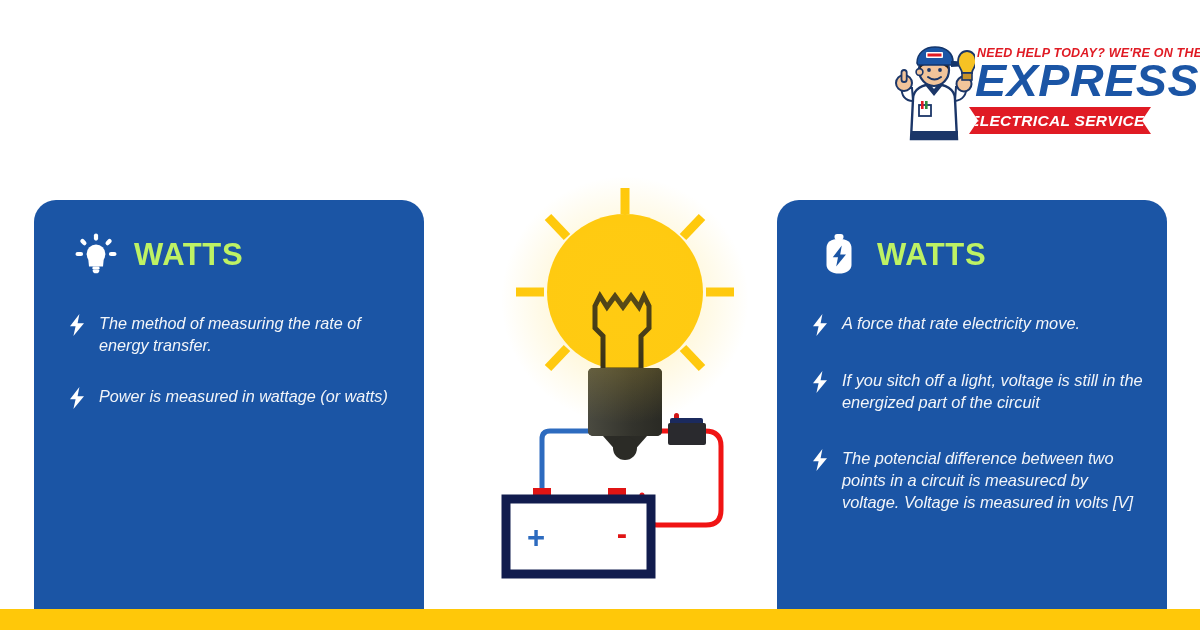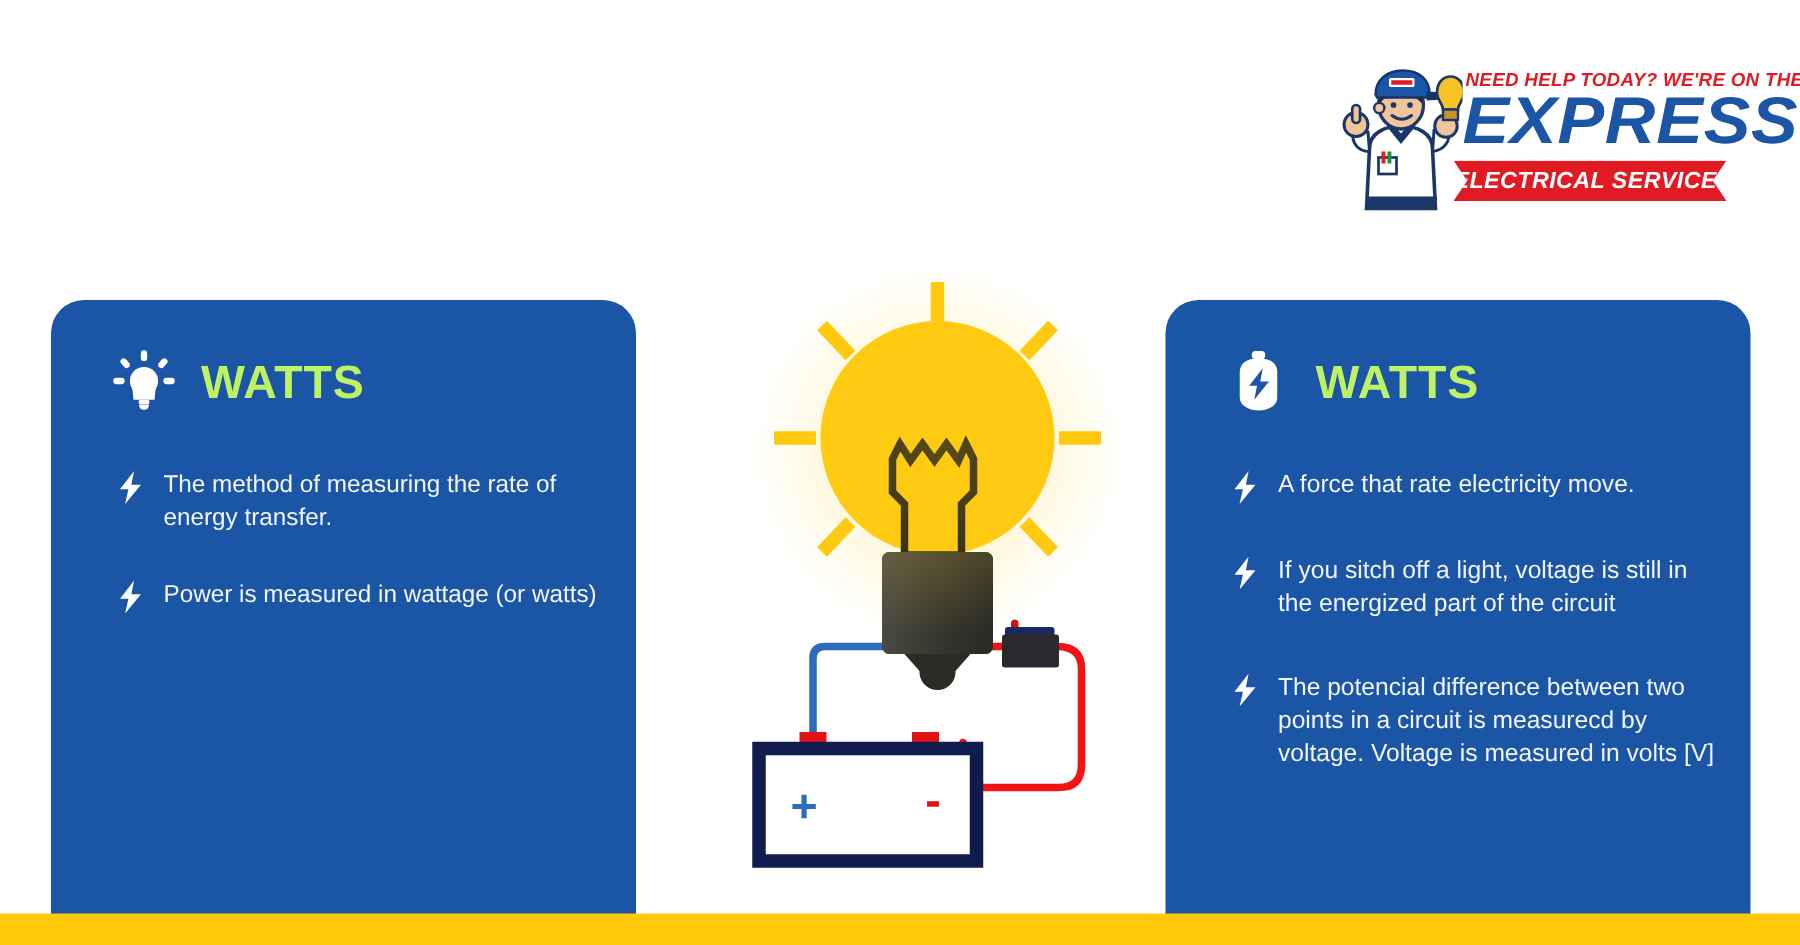--- a/index.html
+++ b/index.html
@@ -135,23 +135,24 @@
     line-height: 1;
   }
   .panel-icon {
     width: 44px;
     height: 44px;
     display: block;
   }
 
   .bullets {
     position: absolute;
-    left: 43px;
+    left: 33px;
     right: 22px;
     top: 112px;
+    font-style: italic;
   }
   .bullet {
     display: flex;
     align-items: flex-start;
     gap: 12px;
     margin-bottom: 29px;
   }
   .bullet-icon {
     flex: none;
     width: 20px;

